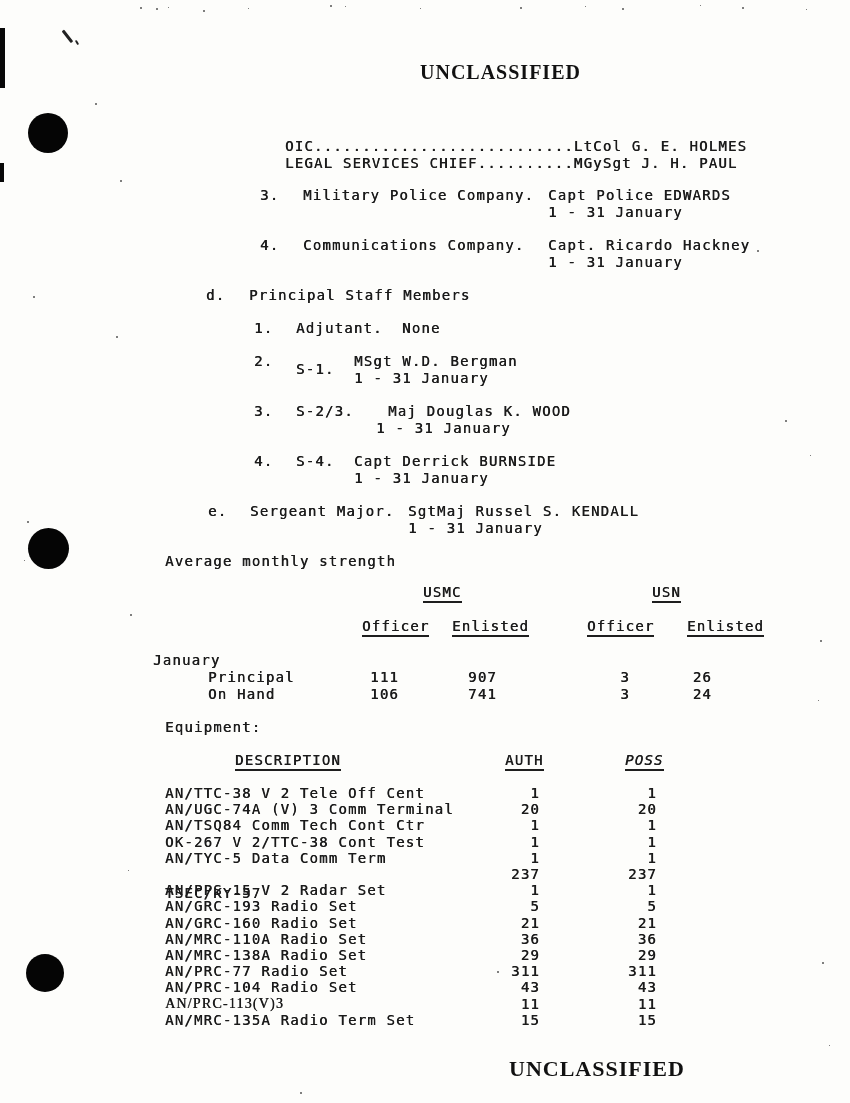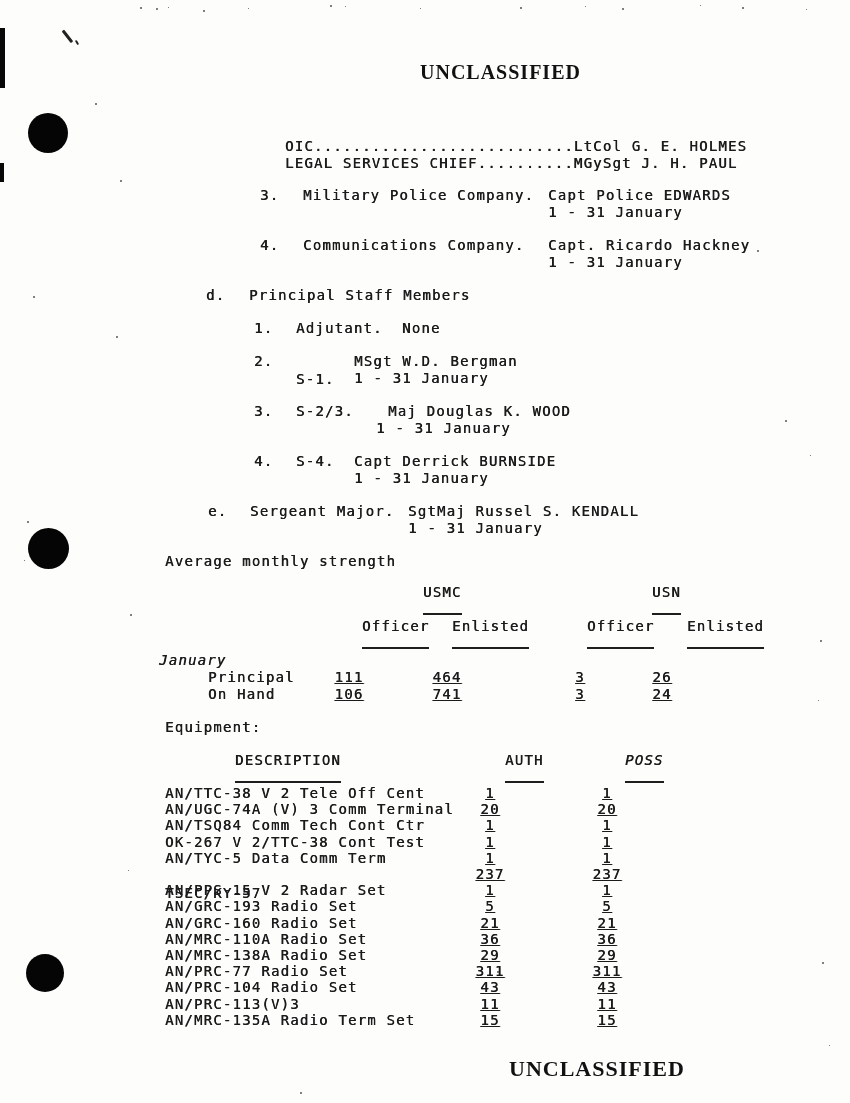--- a/index.html
+++ b/index.html
@@ -16,29 +16,28 @@
     font-family:"DejaVu Sans Mono", monospace;
     font-size:14px;
     line-height:14px;
     letter-spacing:1.2px;
     color:#1b1b1b;
     white-space:pre;
     text-shadow:0.4px 0 0 #1b1b1b;
   }
   .und{
     border-bottom:2px solid #1e1e1e;
-    padding-bottom:14px;
+    padding-bottom:2px;
     text-align:right;
   }
   
   .num{
     position:absolute;
     width:100px;
-    text-align:center;
-    text-decoration:underline;
+    text-align:right;
   }
   .serifhead{
     position:absolute;
     font-family:"Liberation Serif","DejaVu Serif",serif;
     font-weight:bold;
     color:#111;
     letter-spacing:1px;
     white-space:pre;
   }
   .c-top{font-size:20px;left:420px;top:61px;}
@@ -136,21 +135,21 @@
     <span class="tw" style="left:249px;top:288px;">Principal Staff Members</span>
   </div>
 
   <div>
     <span class="tw" style="left:254px;top:321px;">1.</span>
     <span class="tw" style="left:296px;top:321px;">Adjutant.</span>
     <span class="tw" style="left:402px;top:321px;">None</span>
   </div>
   <div>
     <span class="tw" style="left:254px;top:354px;">2.</span>
-    <span class="tw" style="left:296px;top:372px;">S-1.</span>
+    <span class="tw" style="left:296px;top:362px;">S-1.</span>
     <span class="tw" style="left:354px;top:354px;">MSgt W.D. Bergman</span>
     <span class="tw" style="left:354px;top:371px;">1 - 31 January</span>
   </div>
   <div>
     <span class="tw" style="left:254px;top:404px;">3.</span>
     <span class="tw" style="left:296px;top:404px;">S-2/3.</span>
     <span class="tw" style="left:376px;top:404px;margin-left:12px;">Maj Douglas K. WOOD</span>
     <span class="tw" style="left:376px;top:421px;">1 - 31 January</span>
   </div>
   <div>
@@ -167,25 +166,25 @@
     <span class="tw" style="left:408px;top:521px;">1 - 31 January</span>
   </div>
 
   <div class="tw" style="left:165px;top:554px;">Average monthly strength</div>
   <span class="tw und" style="left:423px;top:585px;">USMC</span>
   <span class="tw und" style="left:652px;top:585px;">USN</span>
   <span class="tw und" style="left:362px;top:619px;">Officer</span>
   <span class="tw und" style="left:452px;top:619px;">Enlisted</span>
   <span class="tw und" style="left:587px;top:619px;">Officer</span>
   <span class="tw und" style="left:687px;top:619px;">Enlisted</span>
-  <div class="tw" style="left:159px;top:653px;font-style:italic;">January</div>
+  <div class="tw" style="left:153px;top:653px;">January</div>
   <div>
     <span class="tw" style="left:208px;top:670px;">Principal</span>
     <span class="tw num" style="left:299px;top:670px;">111</span>
-    <span class="tw num" style="left:397px;top:670px;">464</span>
+    <span class="tw num" style="left:397px;top:670px;">907</span>
     <span class="tw num" style="left:530px;top:670px;">3</span>
     <span class="tw num" style="left:612px;top:670px;">26</span>
   </div>
   <div>
     <span class="tw" style="left:208px;top:687px;">On Hand</span>
     <span class="tw num" style="left:299px;top:687px;">106</span>
     <span class="tw num" style="left:397px;top:687px;">741</span>
     <span class="tw num" style="left:530px;top:687px;">3</span>
     <span class="tw num" style="left:612px;top:687px;">24</span>
   </div>
@@ -254,21 +253,21 @@
     <span class="tw" style="left:165px;top:964px;">AN/PRC-77 Radio Set</span>
     <span class="tw num" style="left:440px;top:964px;">311</span>
     <span class="tw num" style="left:557px;top:964px;">311</span>
   </div>
   <div>
     <span class="tw" style="left:165px;top:980px;">AN/PRC-104 Radio Set</span>
     <span class="tw num" style="left:440px;top:980px;">43</span>
     <span class="tw num" style="left:557px;top:980px;">43</span>
   </div>
   <div>
-    <span class="tw" style="left:165px;top:997px;">AN/PRC-113(V)3</span>
+    <span class="tw" style="left:165px;top:997px;font-family:Liberation Serif, serif;">AN/PRC-113(V)3</span>
     <span class="tw num" style="left:440px;top:997px;">11</span>
     <span class="tw num" style="left:557px;top:997px;">11</span>
   </div>
   <div>
     <span class="tw" style="left:165px;top:1013px;">AN/MRC-135A Radio Term Set</span>
     <span class="tw num" style="left:440px;top:1013px;">15</span>
     <span class="tw num" style="left:557px;top:1013px;">15</span>
   </div>
 
 </div>

